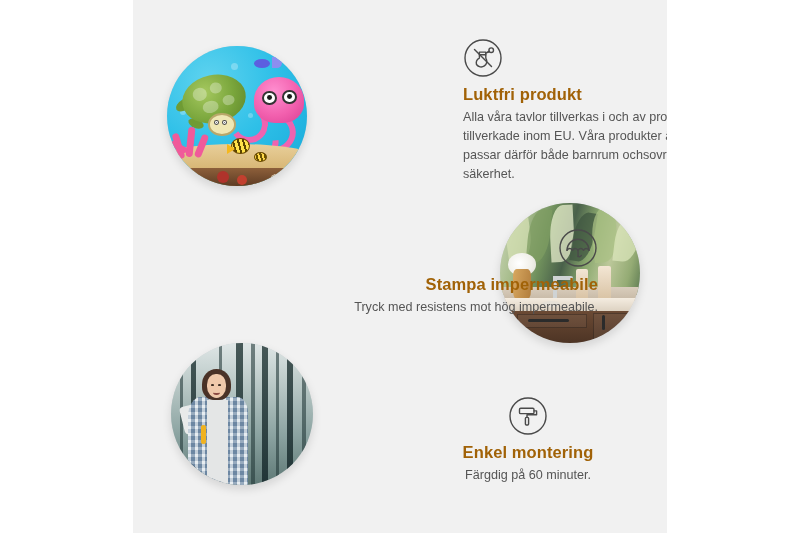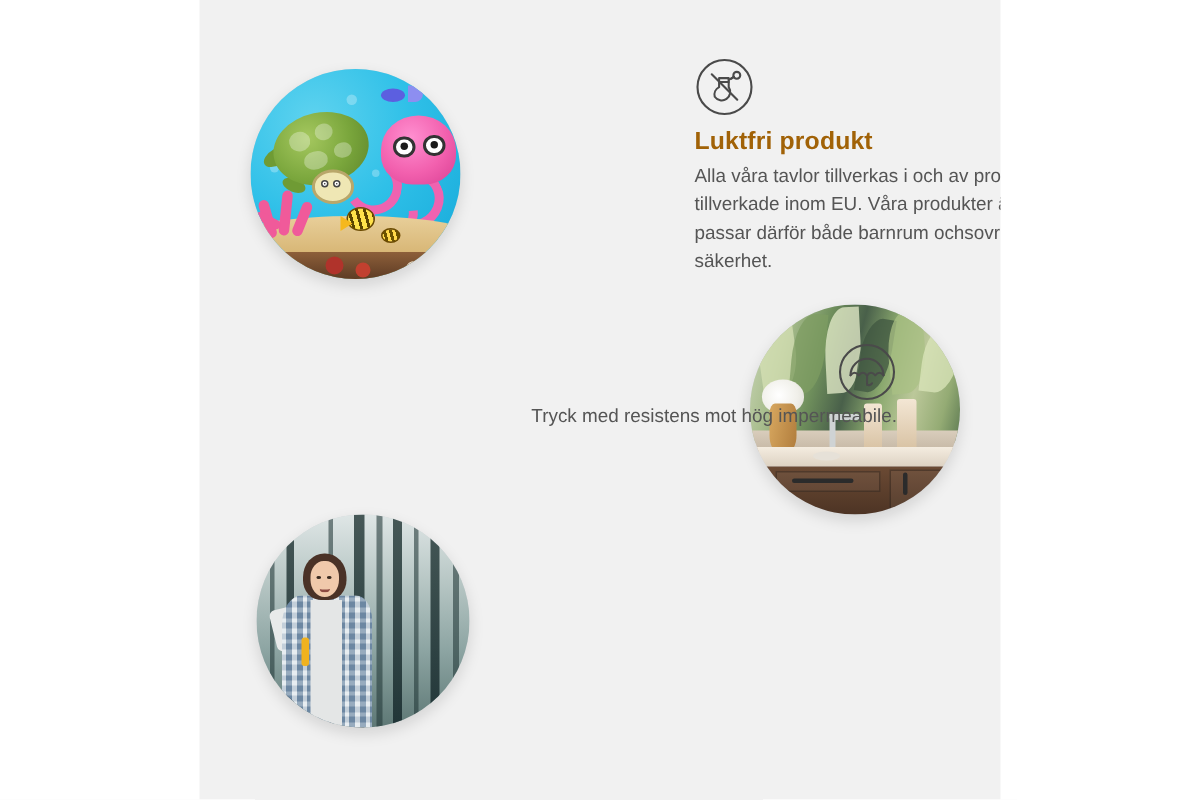--- a/index.html
+++ b/index.html
@@ -502,18 +502,31 @@
     <div class="feature" id="feature-waterproof">
       <div class="icon-wrap">
         <svg viewBox="0 0 40 40" fill="none" stroke="#4a4a4a" stroke-width="1.4" stroke-linecap="round" stroke-linejoin="round">
           <circle cx="20" cy="20" r="18"></circle>
           <path d="M9 22.2 a11 11 0 0 1 22 0"></path>
           <path d="M9 22.2 q2.75 -3.4 5.5 0 q2.75 -3.4 5.5 0 q2.75 -3.4 5.5 0 q2.75 -3.4 5.5 0"></path>
           <path d="M20 22.2 L20 28.4"></path>
           <path d="M20 28.4 a2.3 2.3 0 0 0 3.3 -0.9"></path>
         </svg>
       </div>
+      <div class="f-title">Stampa impermeabile</div>
       <div class="f-body">Tryck med resistens mot hög impermeabile.</div>
     </div>
 
+    <div class="feature" id="feature-assembly">
+      <div class="icon-wrap">
+        <svg viewBox="0 0 40 40" fill="none" stroke="#4a4a4a" stroke-width="1.4" stroke-linecap="round" stroke-linejoin="round">
+          <circle cx="20" cy="20" r="18"></circle>
+          <rect x="11.5" y="12.2" width="14.5" height="5.4" rx="1.2"></rect>
+          <path d="M26 14.9 l2.6 0 l0 3.9 l-9.6 0 l0 2.6"></path>
+          <rect x="17.4" y="21.4" width="3.2" height="7.6" rx="1"></rect>
+        </svg>
+      </div>
+      <div class="f-title">Enkel montering</div>
+      <div class="f-body">Färgdig på 60 minuter.</div>
+    </div>
 
   </div>
 </div>
 
 </body></html>

